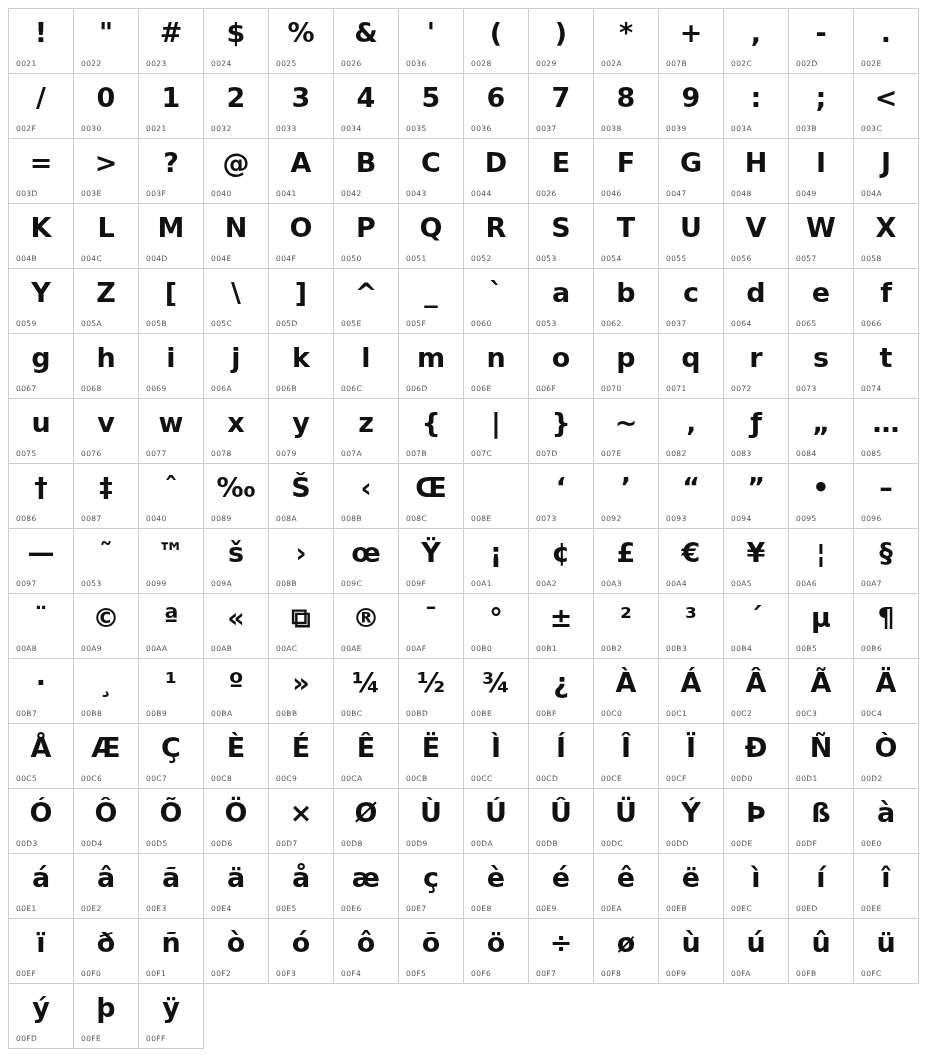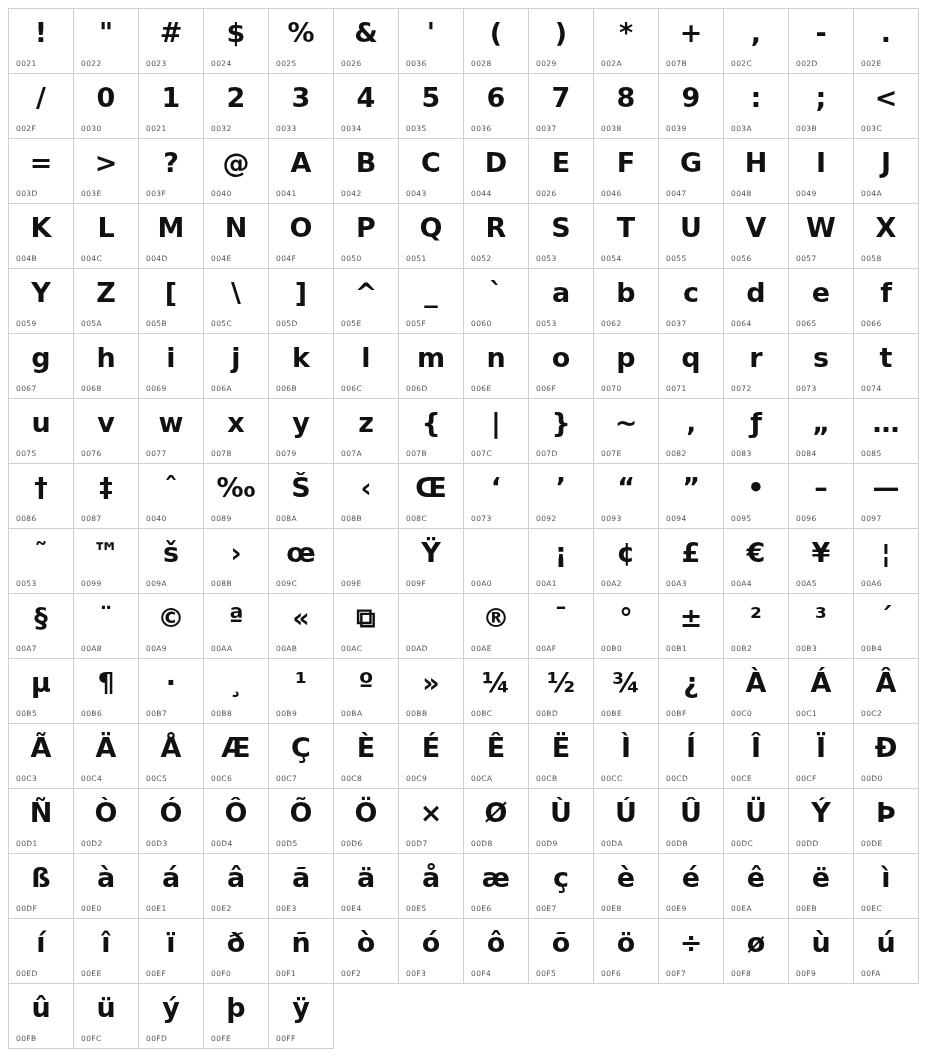--- a/index.html
+++ b/index.html
@@ -472,20 +472,24 @@
       <div class="code">008A</div>
     </div>
     <div class="cell">
       <div class="glyph">‹</div>
       <div class="code">008B</div>
     </div>
     <div class="cell">
       <div class="glyph">Œ</div>
       <div class="code">008C</div>
     </div>
+    <div class="cell empty">
+      <div class="glyph"></div>
+      <div class="code">008E</div>
+    </div>
     <div class="cell">
       <div class="glyph">‘</div>
       <div class="code">0073</div>
     </div>
     <div class="cell">
       <div class="glyph">’</div>
       <div class="code">0092</div>
     </div>
     <div class="cell">
       <div class="glyph">“</div>
@@ -520,32 +524,24 @@
       <div class="code">009A</div>
     </div>
     <div class="cell">
       <div class="glyph">›</div>
       <div class="code">008B</div>
     </div>
     <div class="cell">
       <div class="glyph">œ</div>
       <div class="code">009C</div>
     </div>
-    <div class="cell empty">
-      <div class="glyph"></div>
-      <div class="code">009E</div>
-    </div>
     <div class="cell">
       <div class="glyph">Ÿ</div>
       <div class="code">009F</div>
     </div>
-    <div class="cell empty">
-      <div class="glyph"></div>
-      <div class="code">00A0</div>
-    </div>
     <div class="cell">
       <div class="glyph">¡</div>
       <div class="code">00A1</div>
     </div>
     <div class="cell">
       <div class="glyph">¢</div>
       <div class="code">00A2</div>
     </div>
     <div class="cell">
       <div class="glyph">£</div>
@@ -579,24 +575,20 @@
       <div class="glyph">ª</div>
       <div class="code">00AA</div>
     </div>
     <div class="cell">
       <div class="glyph">«</div>
       <div class="code">00AB</div>
     </div>
     <div class="cell">
       <div class="glyph">⧉</div>
       <div class="code">00AC</div>
-    </div>
-    <div class="cell">
-      <div class="glyph">­</div>
-      <div class="code">00AD</div>
     </div>
     <div class="cell">
       <div class="glyph">®</div>
       <div class="code">00AE</div>
     </div>
     <div class="cell">
       <div class="glyph">¯</div>
       <div class="code">00AF</div>
     </div>
     <div class="cell">

